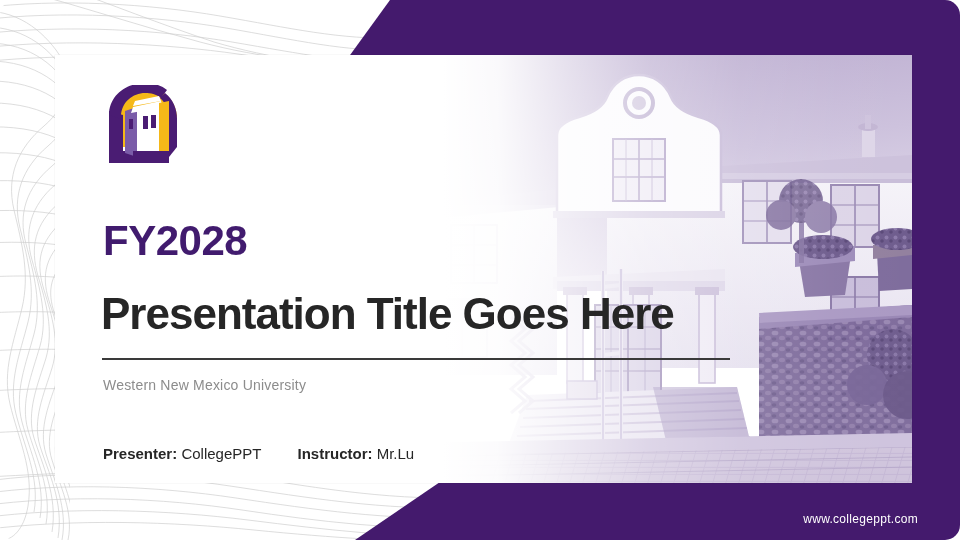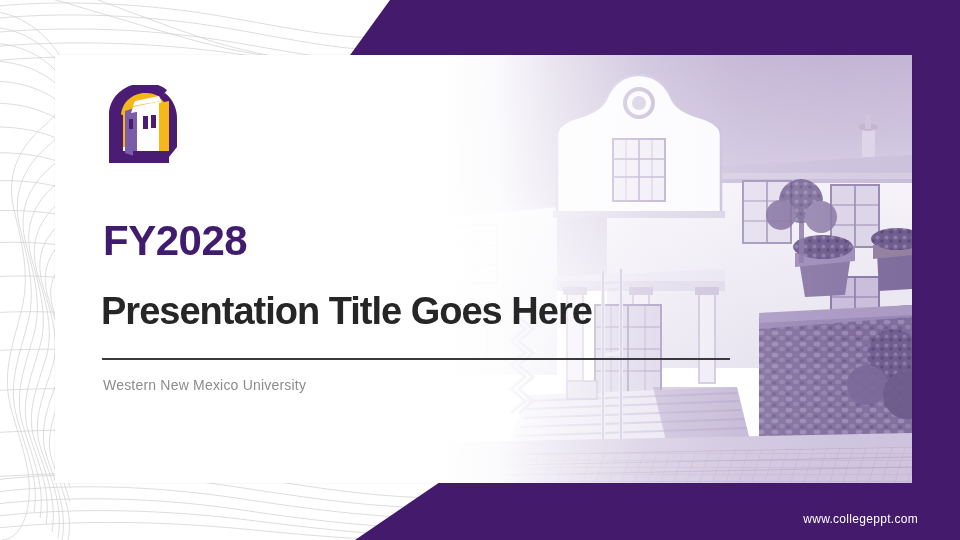--- a/index.html
+++ b/index.html
@@ -9,20 +9,21 @@
     overflow:hidden;
     font-family:"Liberation Sans", sans-serif;
     background:#ffffff;
   }
 
   #slide {
     position:relative;
     width:960px; height:540px;
     background:#ffffff;
     overflow:hidden;
+    border-radius:15px;
   }
 
   
   .topo {
     position:absolute;
     inset:0;
     pointer-events:none;
   }
 
   
@@ -93,21 +94,21 @@
     font-size:42px;
     font-weight:bold;
     color:var(--purple-text);
     letter-spacing:-0.5px;
     line-height:1;
   }
 
   .main-title {
     position:absolute;
     left:46px; top:237px;
-    font-size:38px;
+    font-size:44px;
     font-weight:bold;
     color:#262626;
     letter-spacing:-1px;
     line-height:1;
     white-space:nowrap;
   }
 
   .divider {
     position:absolute;
     left:47px; top:303px;
@@ -461,18 +462,25 @@
     </div>
 
     <div class="fy">FY2028</div>
 
     <div class="main-title">Presentation Title Goes Here</div>
 
     <div class="divider"></div>
 
     <div class="subtitle">Western New Mexico University</div>
 
+    <div class="credits">
+      <span class="lbl">Presenter:</span>
+      <span class="val">CollegePPT</span>
+      <span class="gap"></span>
+      <span class="lbl">Instructor:</span>
+      <span class="val">Mr.Lu</span>
+    </div>
 
   </div>
 
   <div class="footer-url">www.collegeppt.com</div>
 
 </div>
 
 </body></html>

